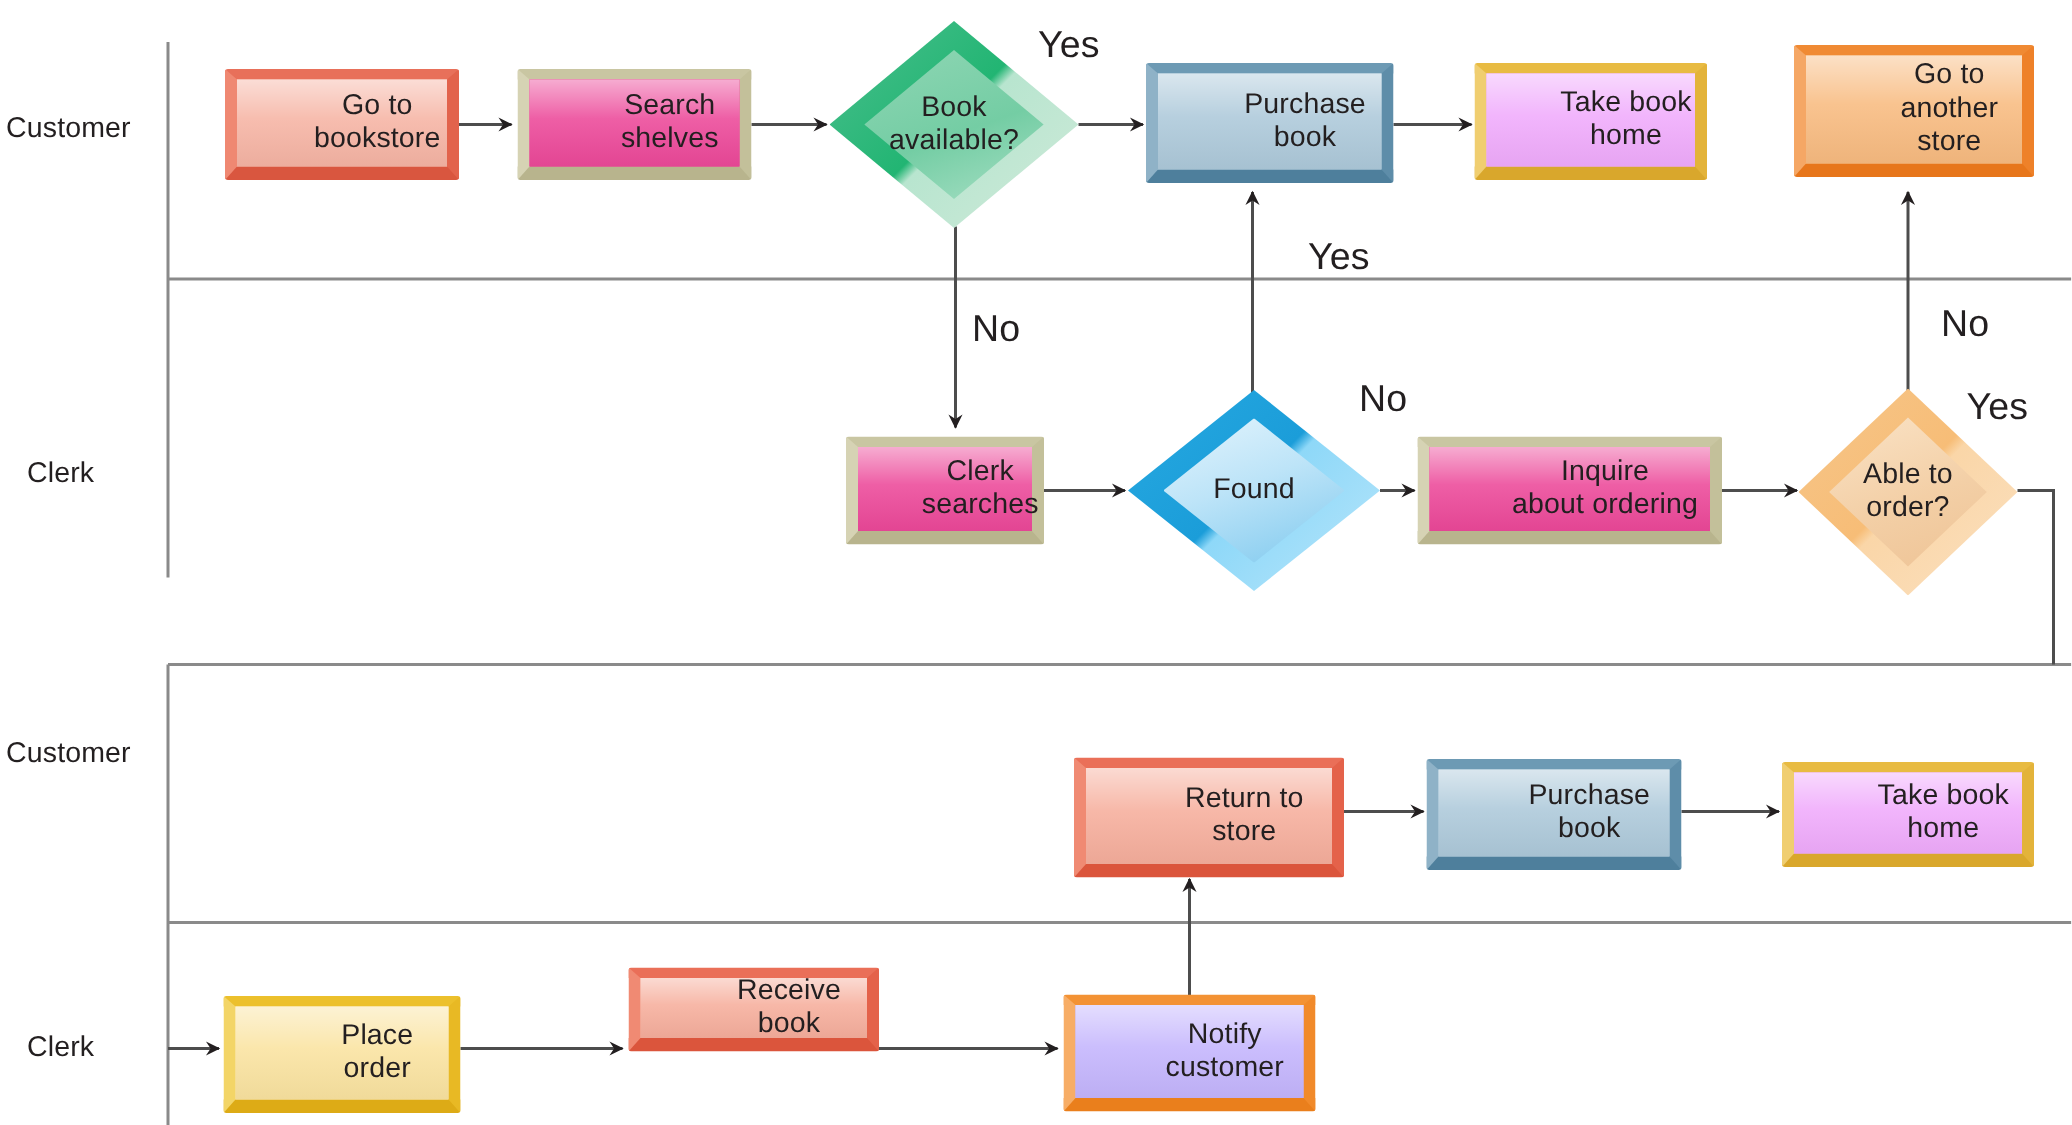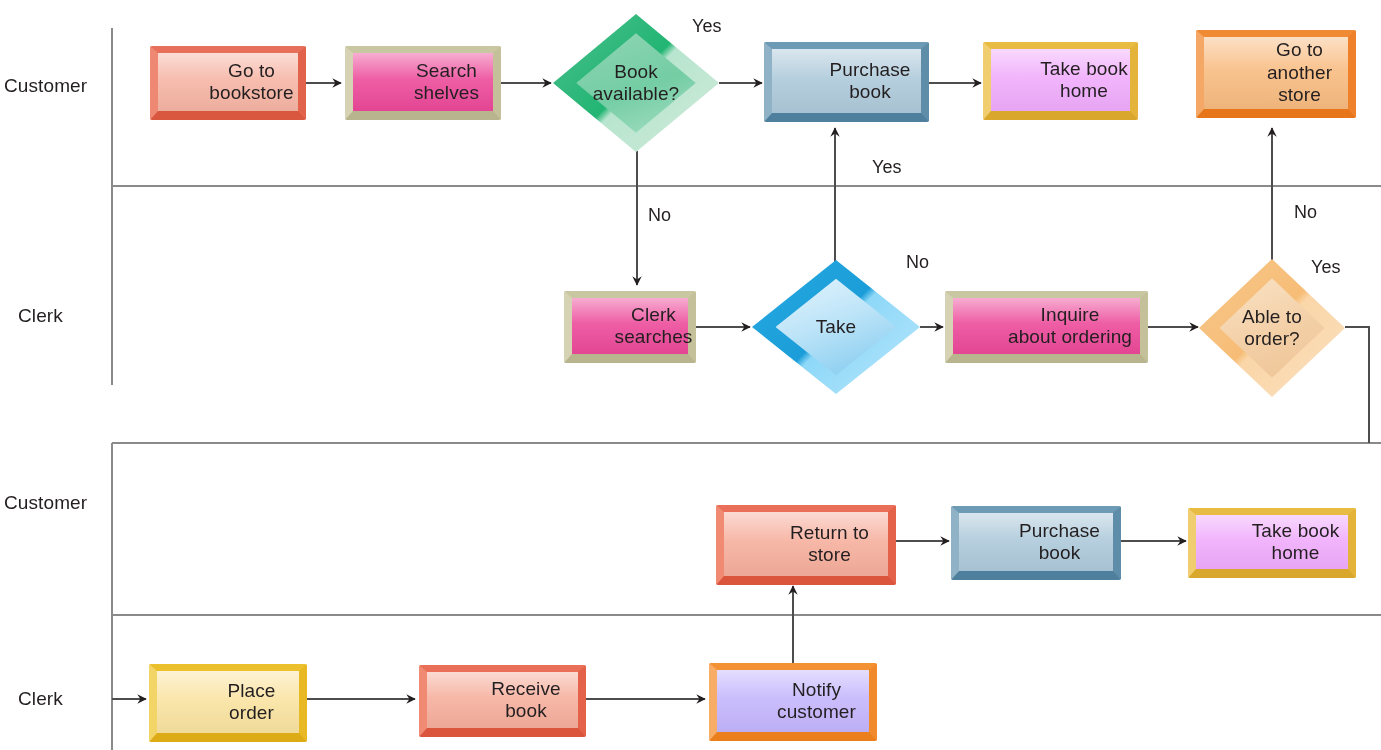--- a/index.html
+++ b/index.html
@@ -70,21 +70,21 @@
   }
   .d-green .dshape{background:linear-gradient(135deg,#4cbf8e 0%,#22b573 48%,#b8e5cf 52%,#cfead9 100%);}
   .d-green .dinner{background:linear-gradient(160deg,#8fd6b4 0%,#74cda4 55%,#a6dfc4 100%);}
   .d-cyan  .dshape{background:linear-gradient(135deg,#27a9e1 0%,#1b9dd9 48%,#8ed8f8 52%,#b9e6fb 100%);}
   .d-cyan  .dinner{background:linear-gradient(160deg,#e3f4fd 0%,#bde4f8 45%,#7fc9ee 100%);}
   .d-peach .dshape{background:linear-gradient(135deg,#f6c68a 0%,#f7bd77 48%,#fad6a8 52%,#fbe0bf 100%);}
   .d-peach .dinner{background:linear-gradient(160deg,#fae3c6 0%,#f3cfa6 55%,#eec395 100%);}
 
   .edge-label{
     position:absolute;
-    font-size:18px;
+    font-size:25px;
     color:#231f20;
     white-space:nowrap;
     letter-spacing:.1px;
   }
 </style>
 </head>
 <body>
 
 <div id="stage">
 
@@ -172,21 +172,21 @@
   </div>
 
   <div class="node box c-khaki" style="left:564px;top:291px;width:132px;height:72px;">
     <span class="txt">Clerk
 searches</span>
   </div>
 
   <div class="diamond d-cyan" style="left:752px;top:260px;width:168px;height:134px;">
     <span class="dshape"></span>
     <span class="dinner"></span>
-    <span class="dtxt">Take</span>
+    <span class="dtxt">Found</span>
   </div>
 
   <div class="node box c-khaki" style="left:945px;top:291px;width:203px;height:72px;">
     <span class="txt">Inquire
 about ordering</span>
   </div>
 
   <div class="diamond d-peach" style="left:1199px;top:259px;width:146px;height:138px;">
     <span class="dshape"></span>
     <span class="dinner"></span>
@@ -207,21 +207,21 @@
   <div class="node box c-yellow" style="left:1188px;top:508px;width:168px;height:70px;">
     <span class="txt">Take book
 home</span>
   </div>
 
   <div class="node box c-yellow2" style="left:149px;top:664px;width:158px;height:78px;">
     <span class="txt">Place
 order</span>
   </div>
 
-  <div class="node box c-salmon2" style="left:419px;top:665px;width:167px;height:72px;text-align:center;">
+  <div class="node box c-salmon2" style="left:419px;top:645px;width:167px;height:56px;text-align:center;">
     <span class="txt">Receive
 book</span>
   </div>
 
   <div class="node box c-orange2" style="left:709px;top:663px;width:168px;height:78px;">
     <span class="txt">Notify
 customer</span>
   </div>
 
   <div class="edge-label" style="left:692px; top:16px;">Yes</div>

